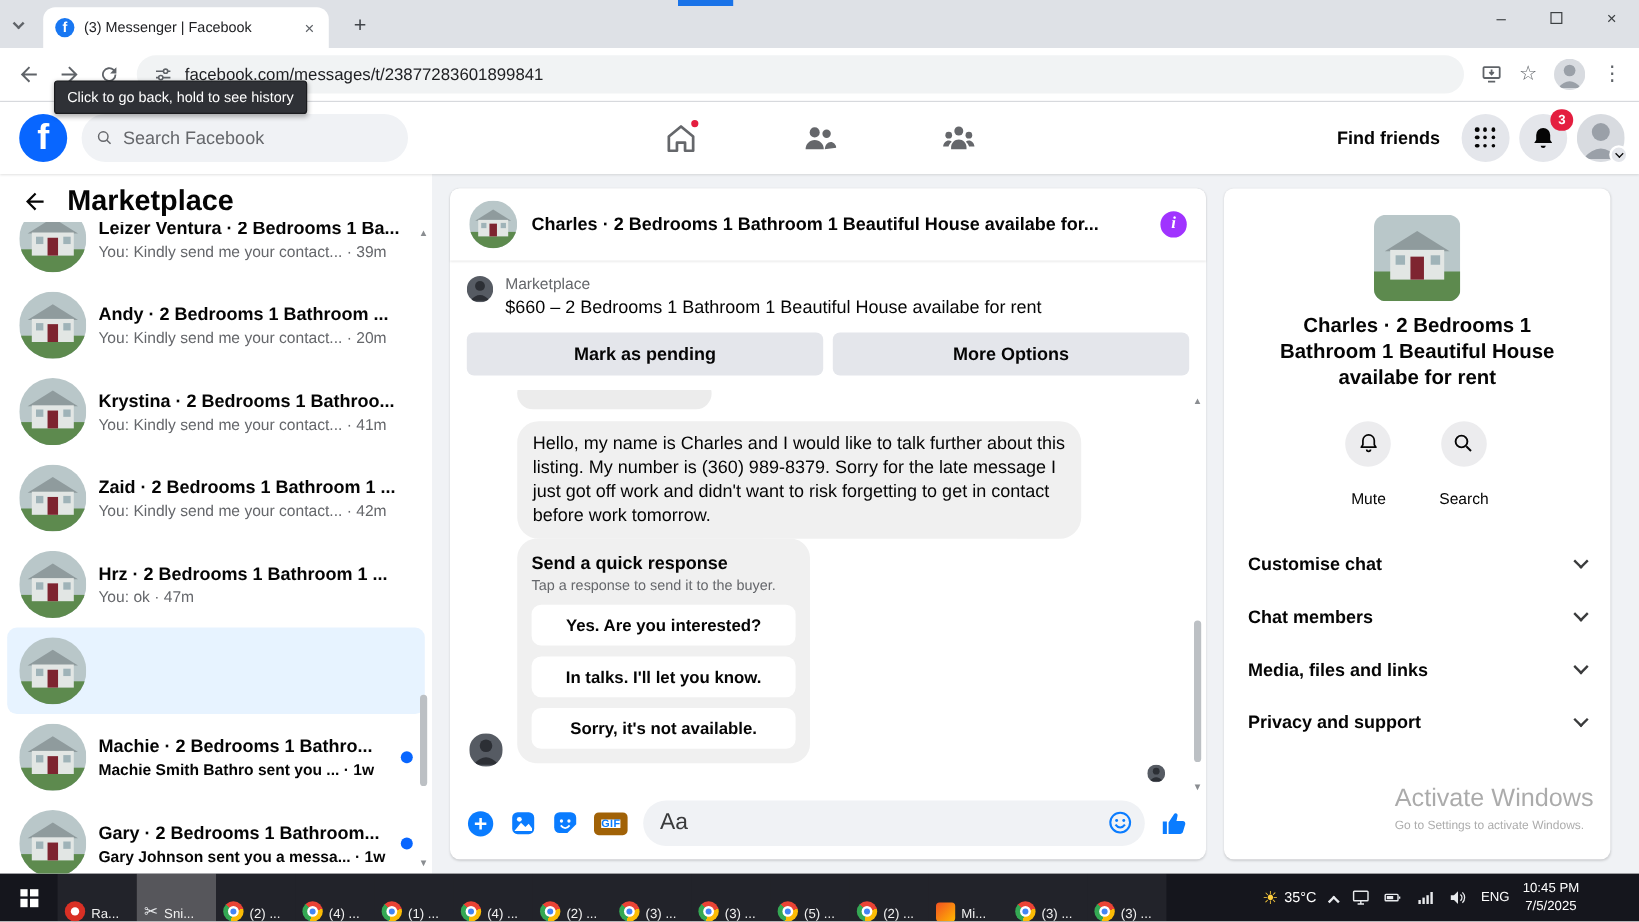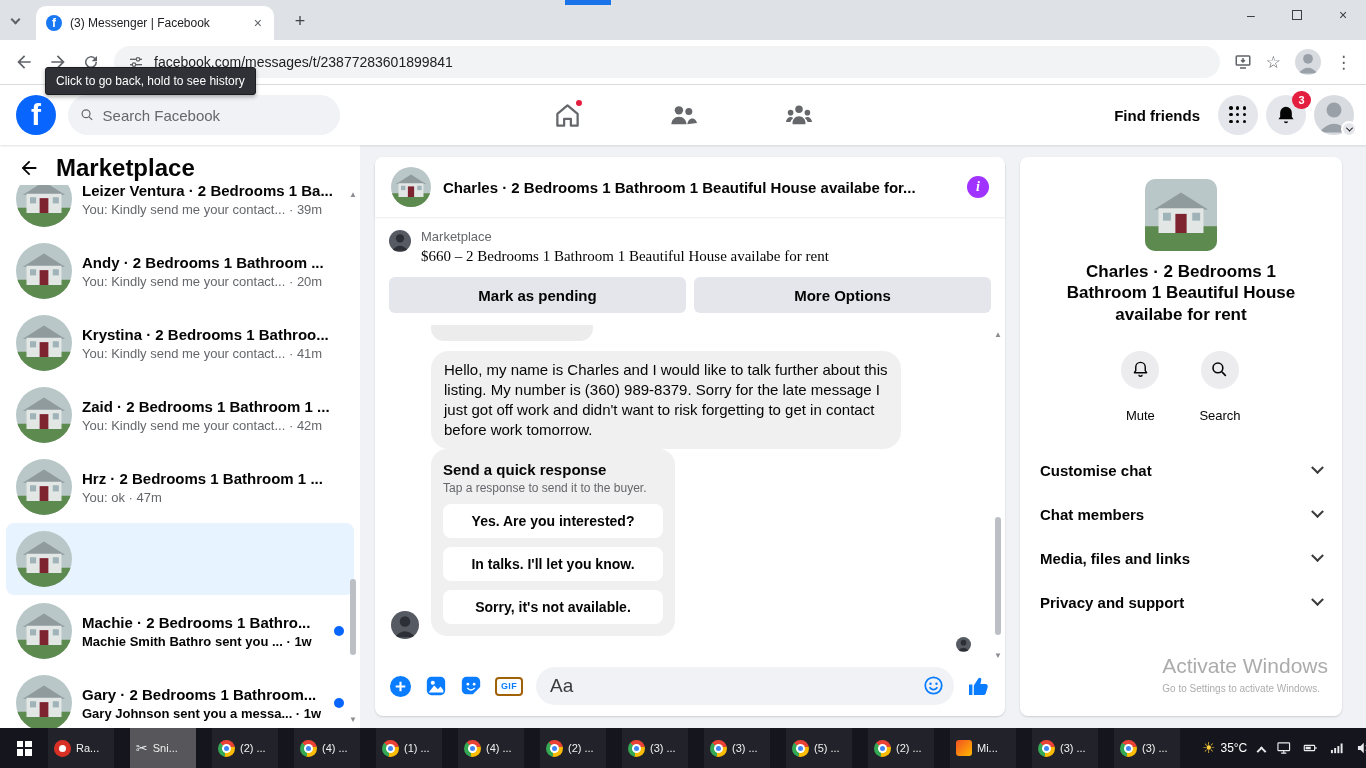--- a/index.html
+++ b/index.html
@@ -75,40 +75,40 @@
   
   .chat-card { position:absolute; left:375px; top:12px; width:630px; bottom:12px; background:#fff; border-radius:8px; box-shadow:0 1px 2px rgba(0,0,0,.15); display:flex; flex-direction:column; }
   .chat-header { height:60px; flex:none; display:flex; align-items:center; gap:12px; padding:0 16px; box-shadow:0 1px 2px rgba(0,0,0,.08); border-radius:8px 8px 0 0; position:relative; z-index:2; background:#fff; }
   .chat-avatar { width:40px; height:40px; border-radius:50%; overflow:hidden; flex:none; }
   .chat-title { flex:1; min-width:0; font-size:15px; font-weight:700; white-space:nowrap; overflow:hidden; text-overflow:ellipsis; }
   .info-btn { width:22px; height:22px; border-radius:50%; background:#a033ff; color:#fff; font-family:"Liberation Serif",serif; font-style:italic; font-weight:700; font-size:14px; display:flex; align-items:center; justify-content:center; flex:none; }
   .ctx { padding:12px 14px 12px; flex:none; }
   .ctx-row { display:flex; align-items:flex-start; gap:10px; }
   .ctx-mini { width:22px; height:22px; border-radius:50%; overflow:hidden; flex:none; margin-top:1px; }
   .ctx-label { font-size:13px; color:#65676b; }
-  .ctx-detail { font-size:15px; color:#050505; margin-top:4px;font-family:Liberation Serif, serif; }
+  .ctx-detail { font-size:15px; color:#050505; margin-top:4px; }
   .ctx-buttons { display:flex; gap:8px; margin-top:12px; }
   .ctx-btn { flex:1; height:36px; background:#e4e6eb; border-radius:6px; display:flex; align-items:center; justify-content:center; font-weight:600; font-size:15px; }
   .messages { flex:1; position:relative; overflow:hidden; }
   .bubble-partial { position:absolute; top:-10px; left:56px; width:162px; height:26px; background:#ececec; border-radius:13px; }
   .bubble-main { position:absolute; top:26px; left:56px; width:470px; background:#f0f0f0; border-radius:18px; padding:9px 13px; font-size:15px; line-height:20px; }
   .quick { position:absolute; top:124px; left:56px; width:244px; background:#f0f0f0; border-radius:16px; padding:12px; }
   .quick-title { font-weight:700; font-size:15px; }
   .quick-sub { font-size:12px; color:#65676b; margin-top:3px; white-space:nowrap; }
   .quick-opt { margin-top:9px; height:34px; background:#fff; border-radius:8px; display:flex; align-items:center; justify-content:center; font-weight:600; font-size:14px; }
   .msg-avatar { position:absolute; left:16px; top:286px; width:28px; height:28px; border-radius:50%; overflow:hidden; }
   .seen-avatar { position:absolute; right:34px; top:312px; width:15px; height:15px; border-radius:50%; overflow:hidden; }
   .chat-scroll { right:1px; top:4px; bottom:2px; }
   .chat-scroll .thumb { top:188px; height:118px; }
   .composer { flex:none; height:52px; display:flex; align-items:center; gap:13px; padding:0 14px 8px; }
   .comp-input { flex:1; height:38px; background:#f0f2f5; border-radius:19px; display:flex; align-items:center; position:relative; padding:0 40px 0 14px; }
   .comp-input input { border:none; outline:none; background:transparent; font-size:19px; width:100%; font-family:inherit; color:#050505; }
   .comp-input input::placeholder { color:#3a3b3c; }
   .emoji-btn { position:absolute; right:10px; top:8px; }
-  .gif-ico { width:28px; height:19px; border:2px solid #a16207; border-radius:4px; color:#0a7cff; font-size:9px; font-weight:700; display:flex; align-items:center; justify-content:center; letter-spacing:.3px; }
+  .gif-ico { width:28px; height:19px; border:6px solid #a16207; border-radius:4px; color:#0a7cff; font-size:9px; font-weight:700; display:flex; align-items:center; justify-content:center; letter-spacing:.3px; }
 
   
   .details { position:absolute; left:1020px; top:12px; width:322px; bottom:12px; background:#fff; border-radius:8px; box-shadow:0 1px 2px rgba(0,0,0,.15); text-align:center; overflow:hidden; }
   .d-img { width:72px; height:72px; border-radius:10px; overflow:hidden; margin:22px auto 10px; }
   .d-title { font-size:17px; font-weight:700; line-height:1.25; padding:0 26px; }
   .d-actions { display:flex; justify-content:center; gap:40px; margin-top:26px; }
   .d-action { display:flex; flex-direction:column; align-items:center; gap:19px; }
   .d-circle { width:38px; height:38px; border-radius:50%; background:#ececee; display:flex; align-items:center; justify-content:center; }
   .d-action-lbl { font-size:13px; color:#050505; }
   .d-sections { margin-top:26px; text-align:left; }
@@ -116,21 +116,21 @@
   .chev-down { width:9px; height:9px; border-right:2px solid #3a3b3c; border-bottom:2px solid #3a3b3c; transform:rotate(45deg) translate(-2px,-2px); }
   .watermark { position:absolute; right:14px; bottom:22px; text-align:left; color:#909090; opacity:.75; }
   .wm1 { font-size:21px; }
   .wm2 { font-size:10px; margin-top:5px; }
 
   
   .taskbar { position:absolute; left:0; right:0; bottom:0; height:40px; background:#15161d; display:flex; align-items:stretch; color:#fff; }
   .start-btn { width:48px; display:flex; align-items:center; justify-content:center; flex:none; }
   .start-grid { width:15px; height:15px; display:grid; grid-template-columns:1fr 1fr; gap:2px; }
   .start-grid i { background:#fff; }
-  .task-item { width:66px; flex:none; display:flex; align-items:center; gap:5px; padding:0 6px; background:rgba(255,255,255,.06); margin-right:16px; overflow:hidden; }
+  .task-item { width:66px; flex:none; display:flex; align-items:flex-end; gap:5px; padding:0 6px; background:rgba(255,255,255,.06); margin-right:0; overflow:hidden; }
   .task-item.active { background:rgba(255,255,255,.28); }
   .task-label { font-size:11px; color:#f0f0f0; white-space:nowrap; overflow:hidden; }
   .chrome-ico { width:17px; height:17px; border-radius:50%; background:conic-gradient(from -45deg,#ea4335 0 120deg,#fbbc05 0 240deg,#34a853 0 360deg); position:relative; flex:none; }
   .chrome-ico::before { content:""; position:absolute; inset:4px; background:#fff; border-radius:50%; }
   .chrome-ico::after { content:""; position:absolute; inset:6px; background:#4285f4; border-radius:50%; }
   .red-ico { width:17px; height:17px; border-radius:50%; background:#d93025; position:relative; flex:none; }
   .red-ico::before { content:""; position:absolute; inset:5px; background:#fff; border-radius:50%; }
   .snip-ico { color:#e8eaed; font-size:14px; flex:none; }
   .mi-ico { width:16px; height:16px; border-radius:3px; background:linear-gradient(135deg,#f25022,#ffb900); flex:none; }
   .tray { margin-left:auto; display:flex; align-items:center; gap:11px; padding:0 6px; }

